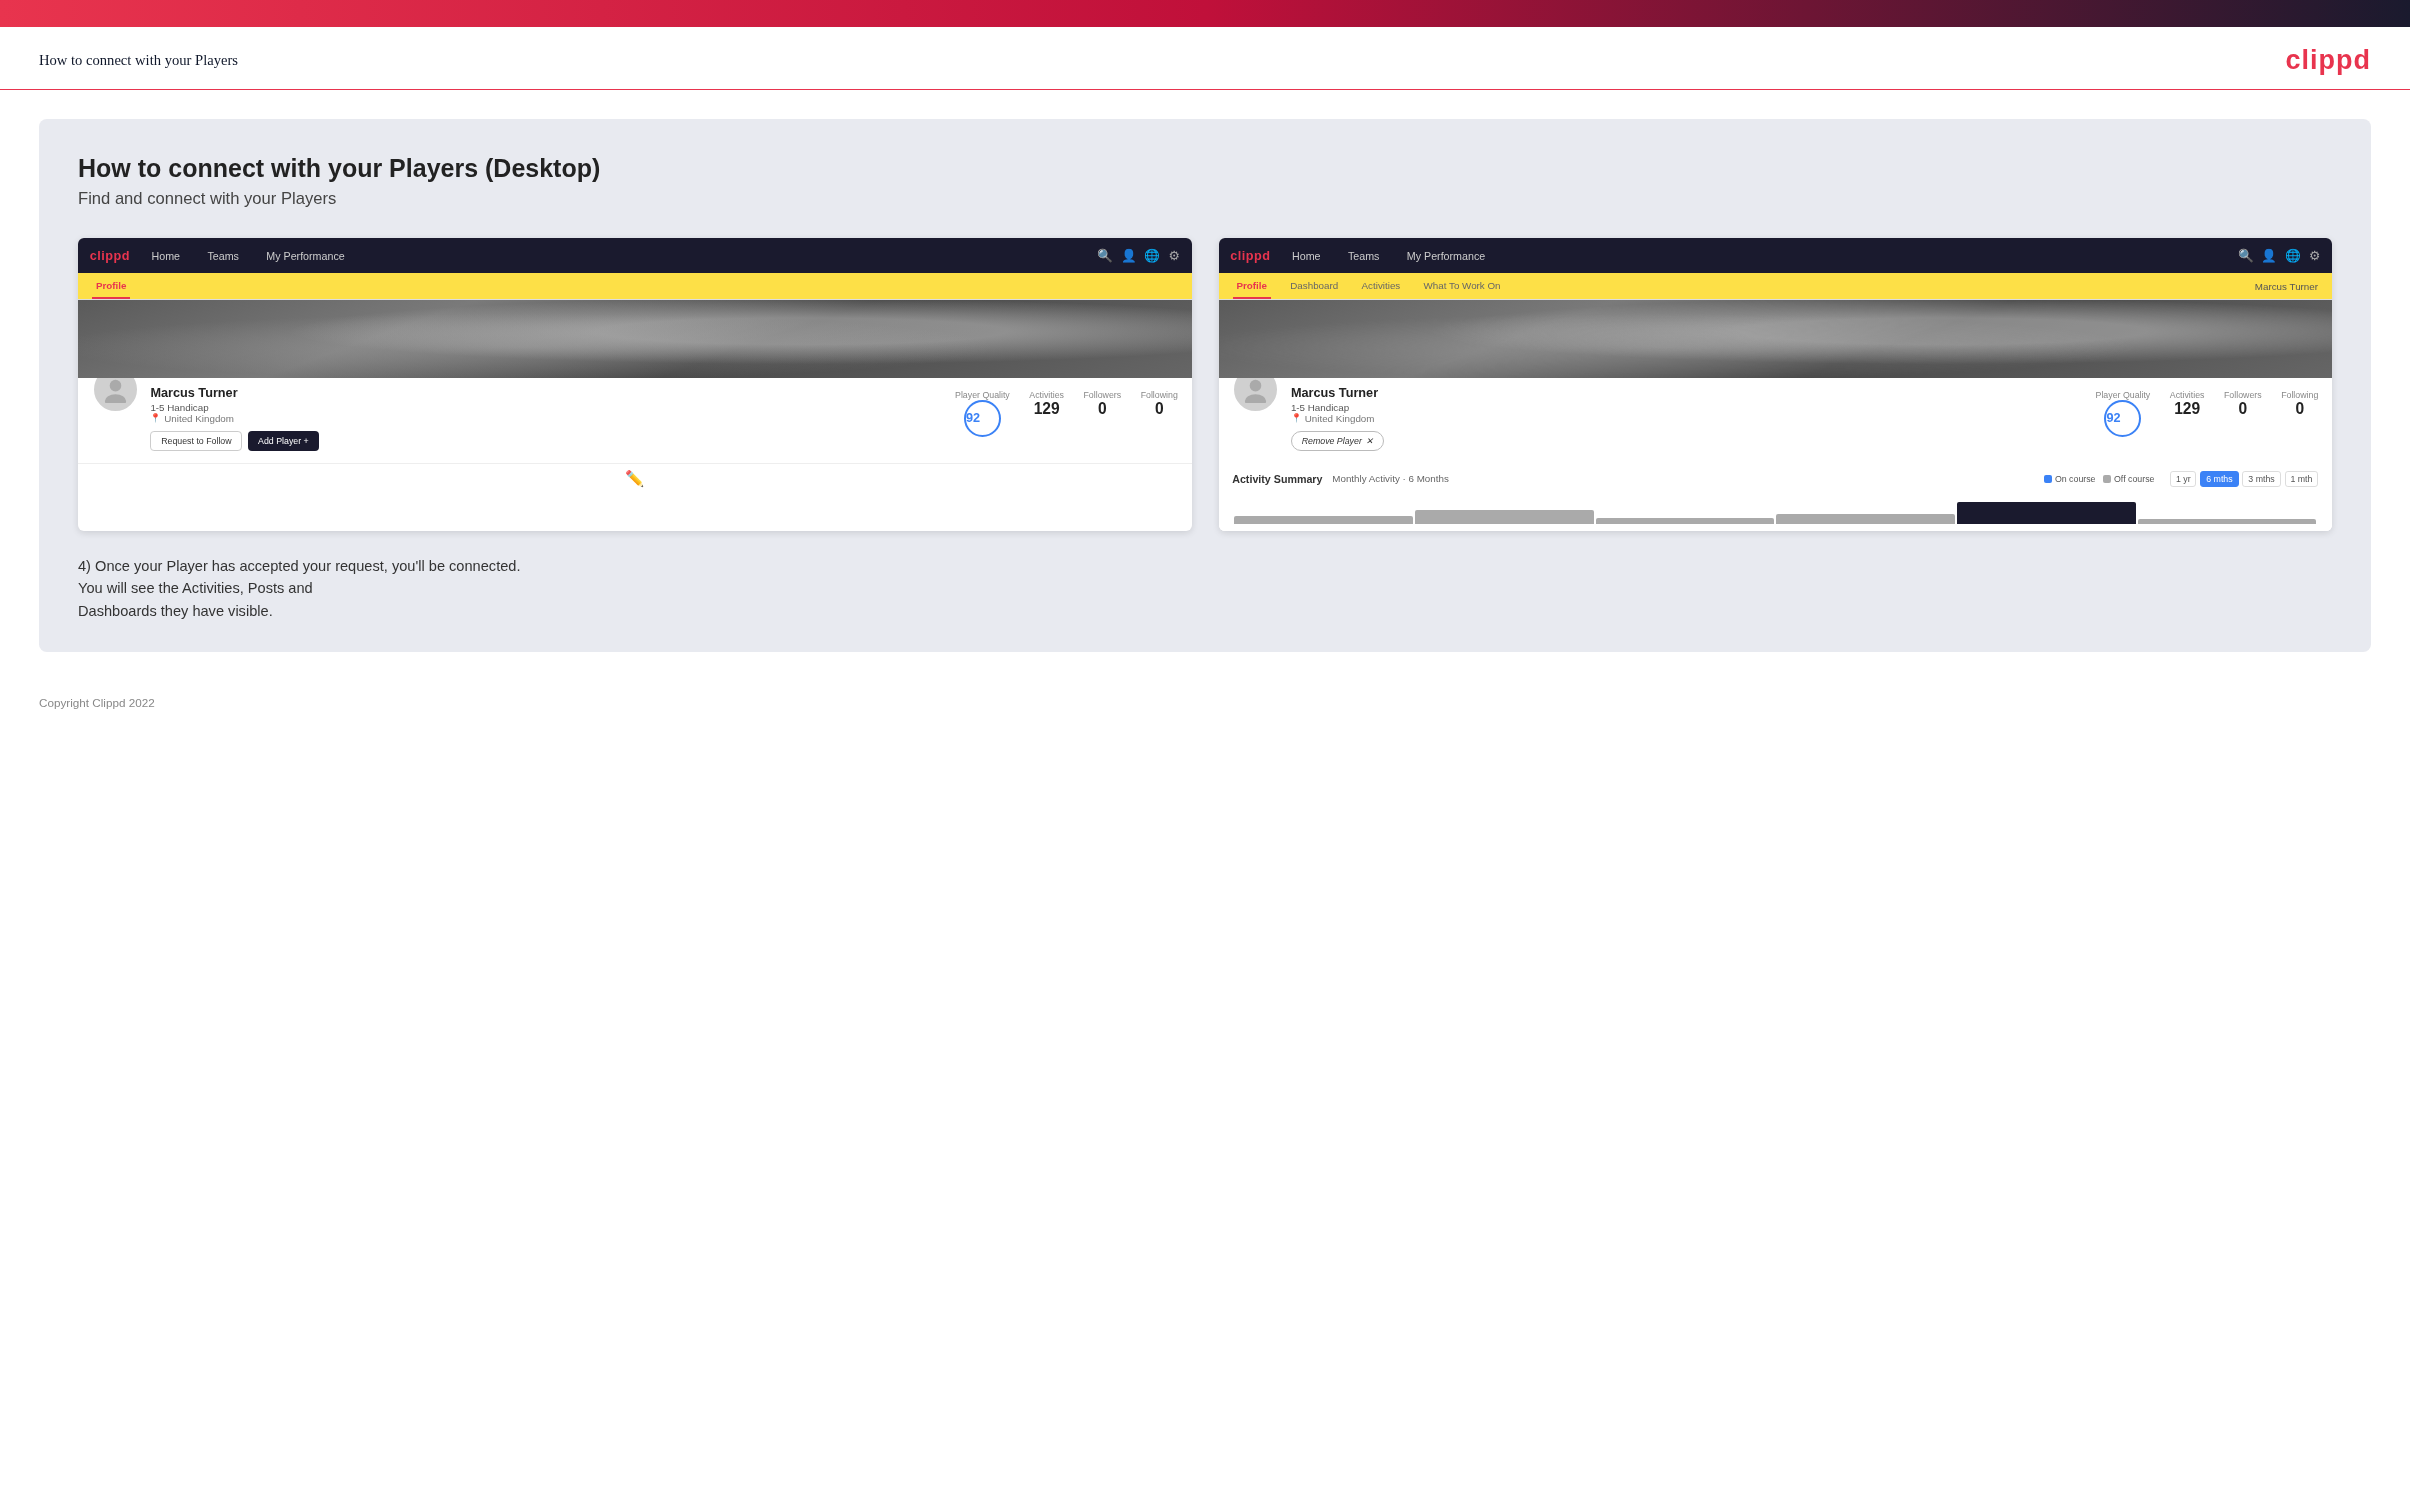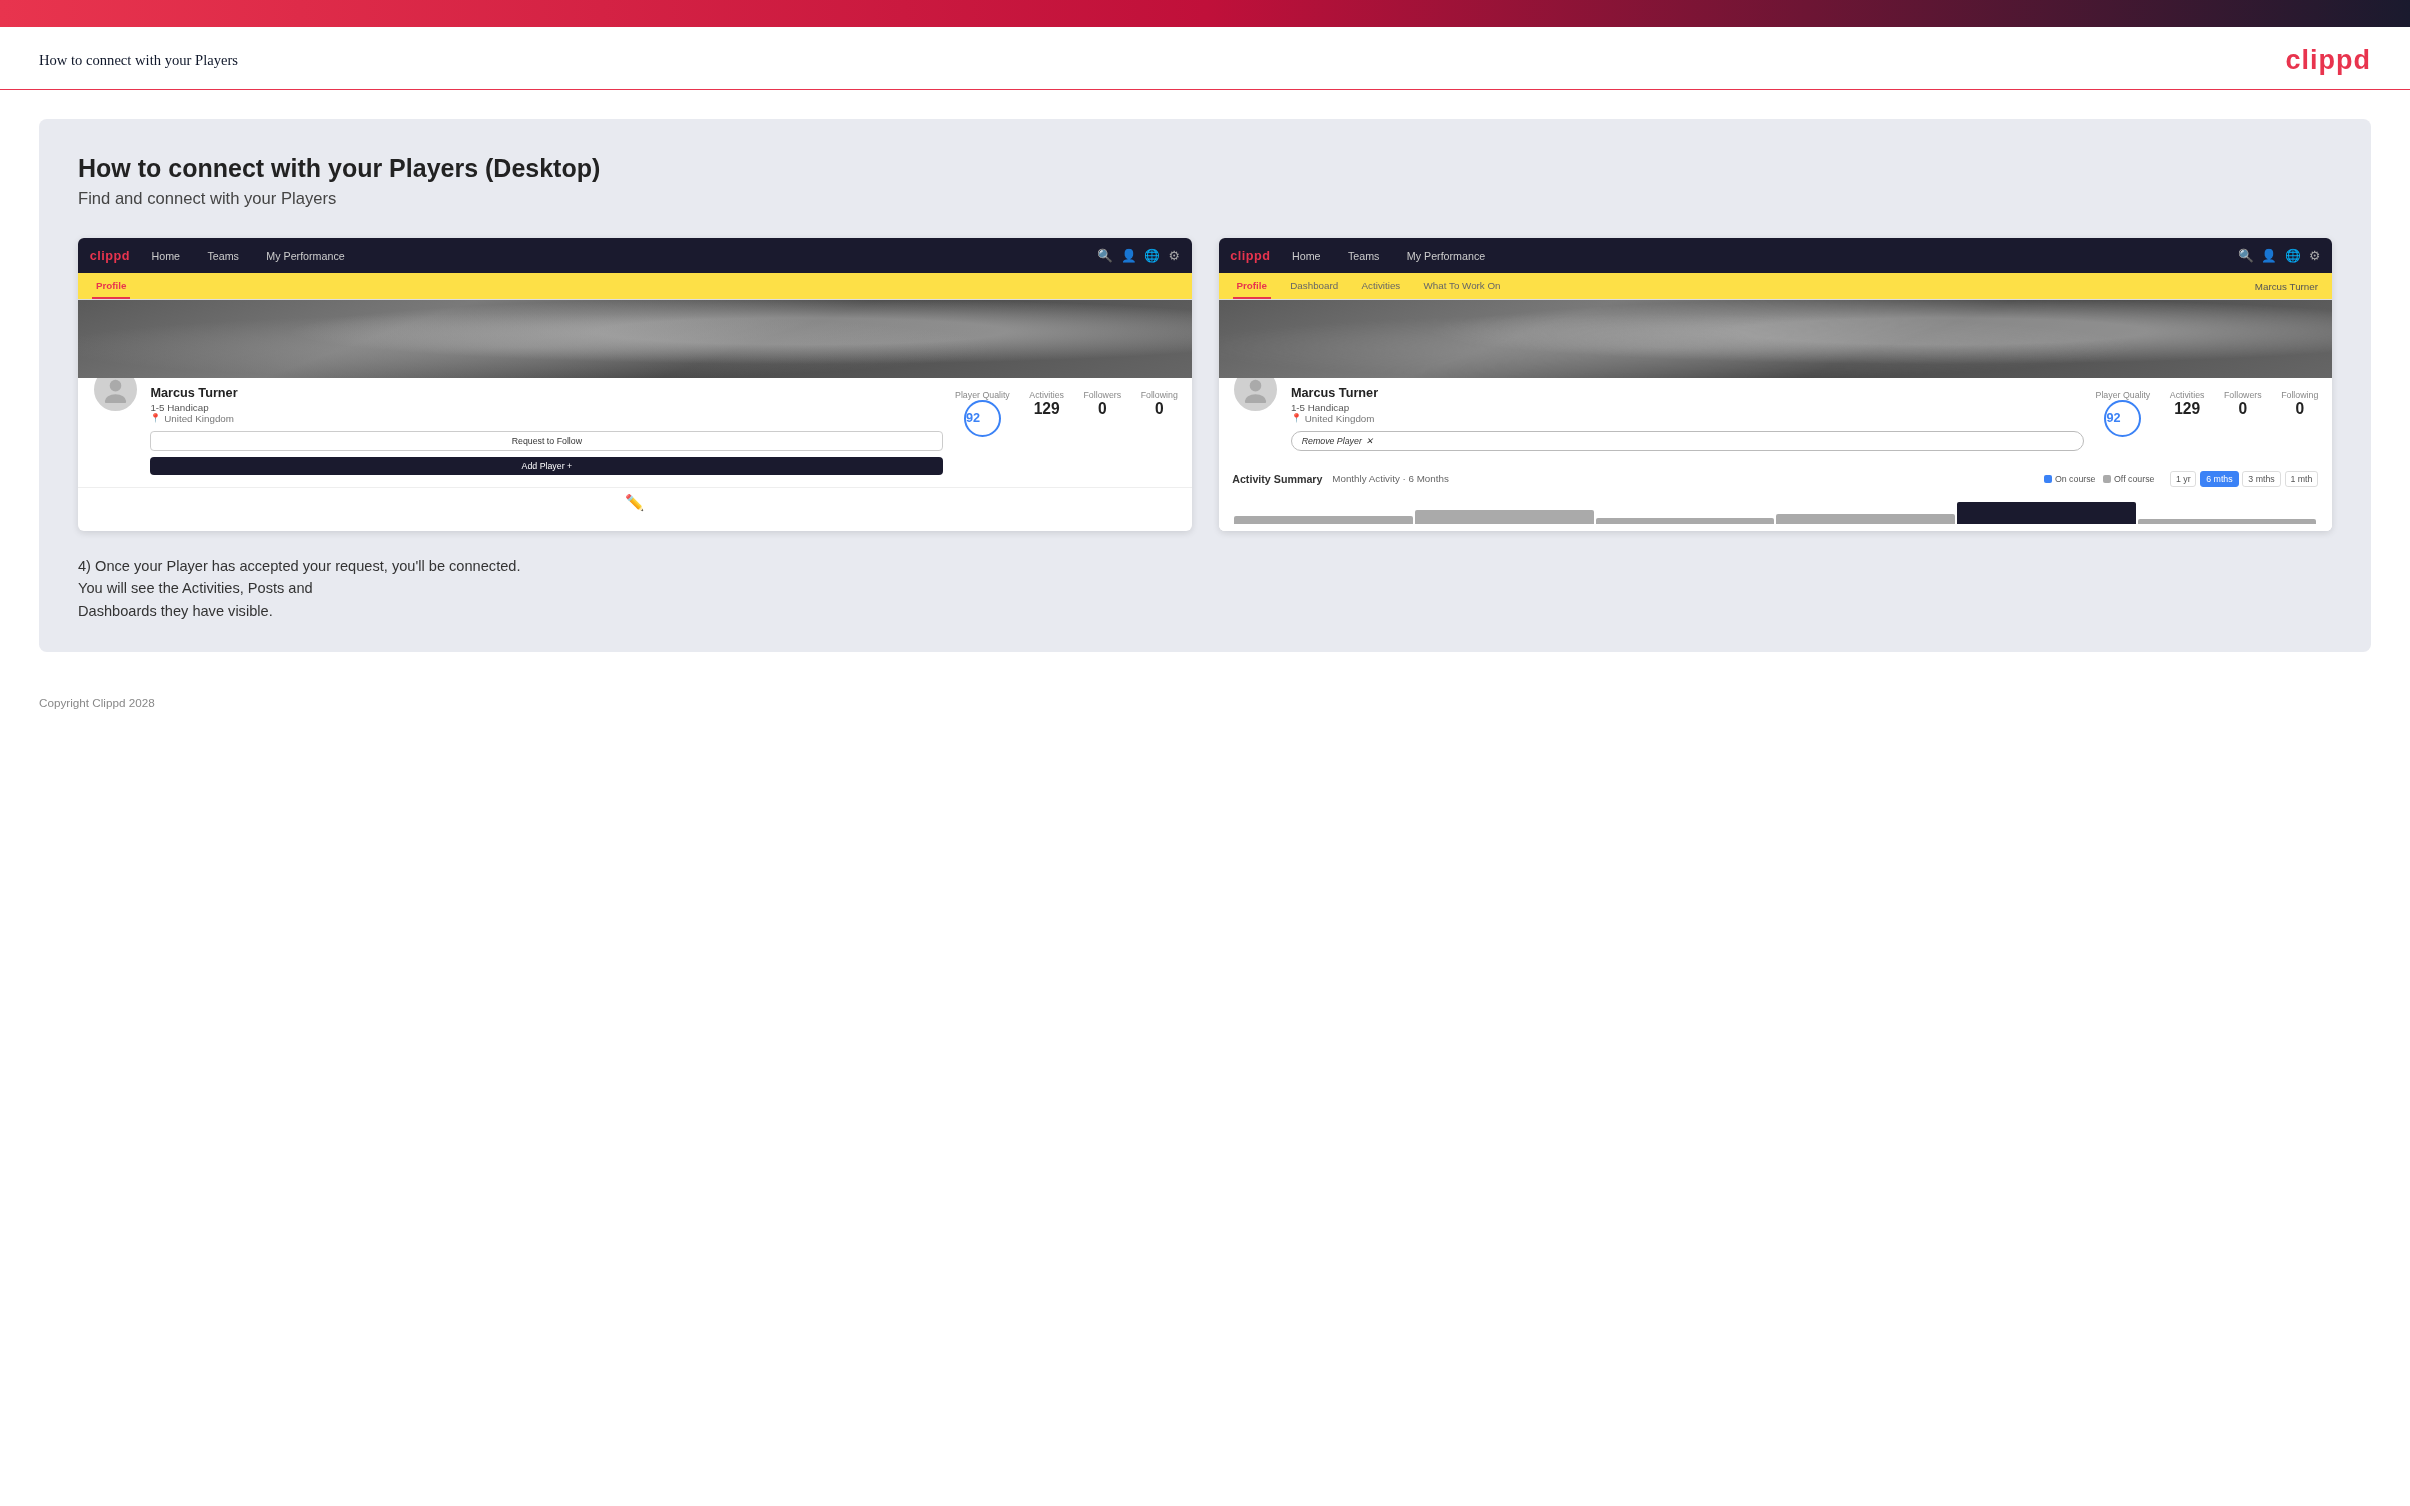--- a/index.html
+++ b/index.html
@@ -199,21 +199,20 @@
       justify-content: flex-start;
       font-size: 12.7px;
       font-weight: 700;
       color: #3b82f6;
       margin: 0 auto 2px auto;
     }
     .profile-buttons {
       display: flex;
       gap: 5.9px;
       margin-top: 7.8px;
-      flex-direction: column;
     }
     .btn-follow {
       background: #fff;
       border: 1px solid #ccc;
       border-radius: 3.9px;
       padding: 3.9px 9.8px;
       font-size: 8.8px;
       color: #333;
       cursor: pointer;
     }
@@ -532,15 +531,15 @@
   </div>
 
   <div class="descriptions-row">
     <div class="description-block">
       <span>4) Once your Player has accepted your request, you'll be connected.<br>You will see the Activities, Posts and<br>Dashboards they have visible.</span>
     </div>
   </div>
 </div>
 
 <div class="footer">
-  <span>Copyright Clippd 2028</span>
+  <span>Copyright Clippd 2022</span>
 </div>
 
 
 </body></html>

